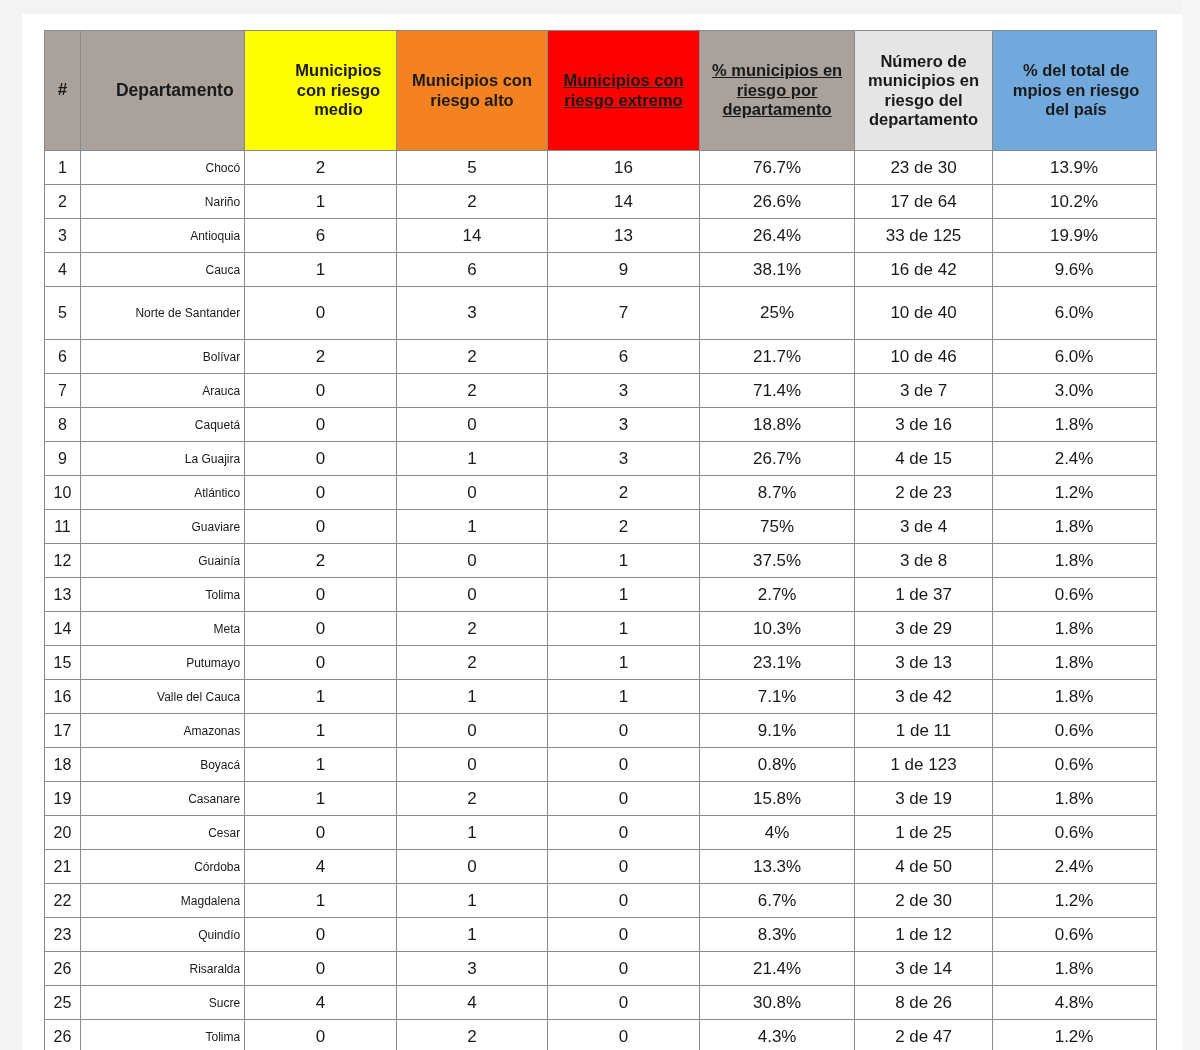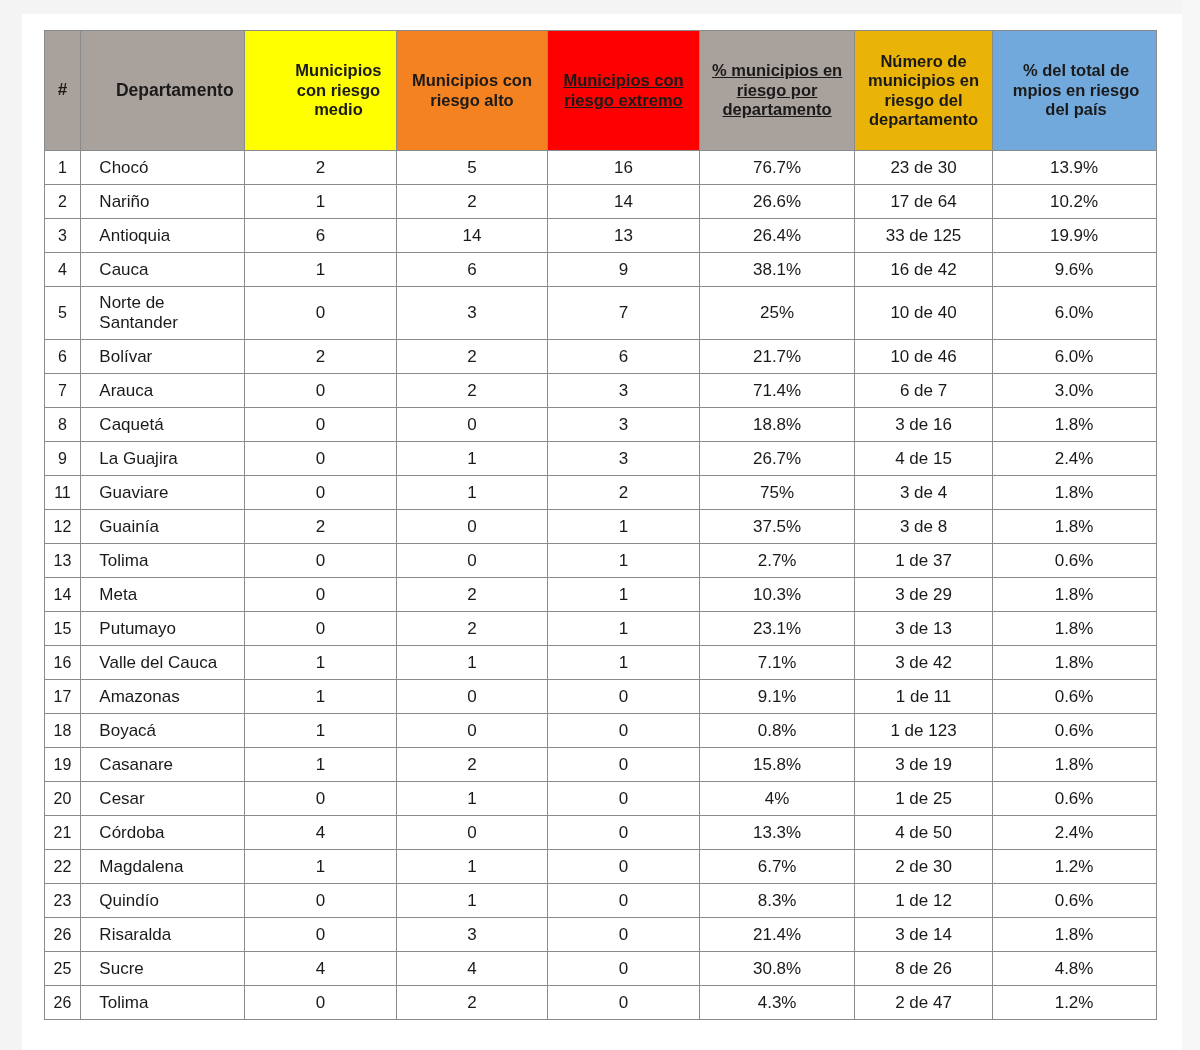--- a/index.html
+++ b/index.html
@@ -39,36 +39,36 @@
     padding: 6px 4px;
     height: 120px;
     box-sizing: border-box;
   }
   th.h-num { background: #a9a19c; width: 36px; font-size: 17px; }
   th.h-dept { background: #a9a19c; width: 160px; font-size: 17.5px; text-align: center; padding-left: 28px; }
   th.h-medio { background: #ffff00; width: 148px; padding-left: 40px; }
   th.h-alto { background: #f58220; width: 148px; }
   th.h-extremo { background: #ff0000; width: 148px; color: #8f1a00; text-decoration: underline; }
   th.h-pct { background: #a9a19c; width: 152px; text-decoration: underline; }
-  th.h-num-mun { background: #eab308; width: 134px; }
+  th.h-num-mun { background: #e5e5e5; width: 134px; }
   th.h-pct-pais { background: #72a9dd; width: 160px; padding-left: 8px; }
 
   tbody td {
     font-size: 17px;
     padding: 3px 4px;
     height: 27px;
     background: #ffffff;
   }
   tbody td.c-num {
     font-size: 16px;
     text-align: center;
   }
   tbody td.c-dept {
-    font-size: 17px;
-    text-align: left;
+    font-size: 12px;
+    text-align: right;
     padding-left: 18px;
   }
   tbody tr.tall td { height: 46px; }
   
   .edge-left {
     position: absolute;
     left: 0; top: 0; bottom: 0;
     width: 22px;
     background: #f4f4f4;
   }
@@ -167,21 +167,21 @@
           <td>10 de 46</td>
           <td>6.0%</td>
         </tr>
         <tr>
           <td class="c-num">7</td>
           <td class="c-dept">Arauca</td>
           <td>0</td>
           <td>2</td>
           <td>3</td>
           <td>71.4%</td>
-          <td>6 de 7</td>
+          <td>3 de 7</td>
           <td>3.0%</td>
         </tr>
         <tr>
           <td class="c-num">8</td>
           <td class="c-dept">Caquetá</td>
           <td>0</td>
           <td>0</td>
           <td>3</td>
           <td>18.8%</td>
           <td>3 de 16</td>
@@ -189,20 +189,30 @@
         </tr>
         <tr>
           <td class="c-num">9</td>
           <td class="c-dept">La Guajira</td>
           <td>0</td>
           <td>1</td>
           <td>3</td>
           <td>26.7%</td>
           <td>4 de 15</td>
           <td>2.4%</td>
+        </tr>
+        <tr>
+          <td class="c-num">10</td>
+          <td class="c-dept">Atlántico</td>
+          <td>0</td>
+          <td>0</td>
+          <td>2</td>
+          <td>8.7%</td>
+          <td>2 de 23</td>
+          <td>1.2%</td>
         </tr>
         <tr>
           <td class="c-num">11</td>
           <td class="c-dept">Guaviare</td>
           <td>0</td>
           <td>1</td>
           <td>2</td>
           <td>75%</td>
           <td>3 de 4</td>
           <td>1.8%</td>

